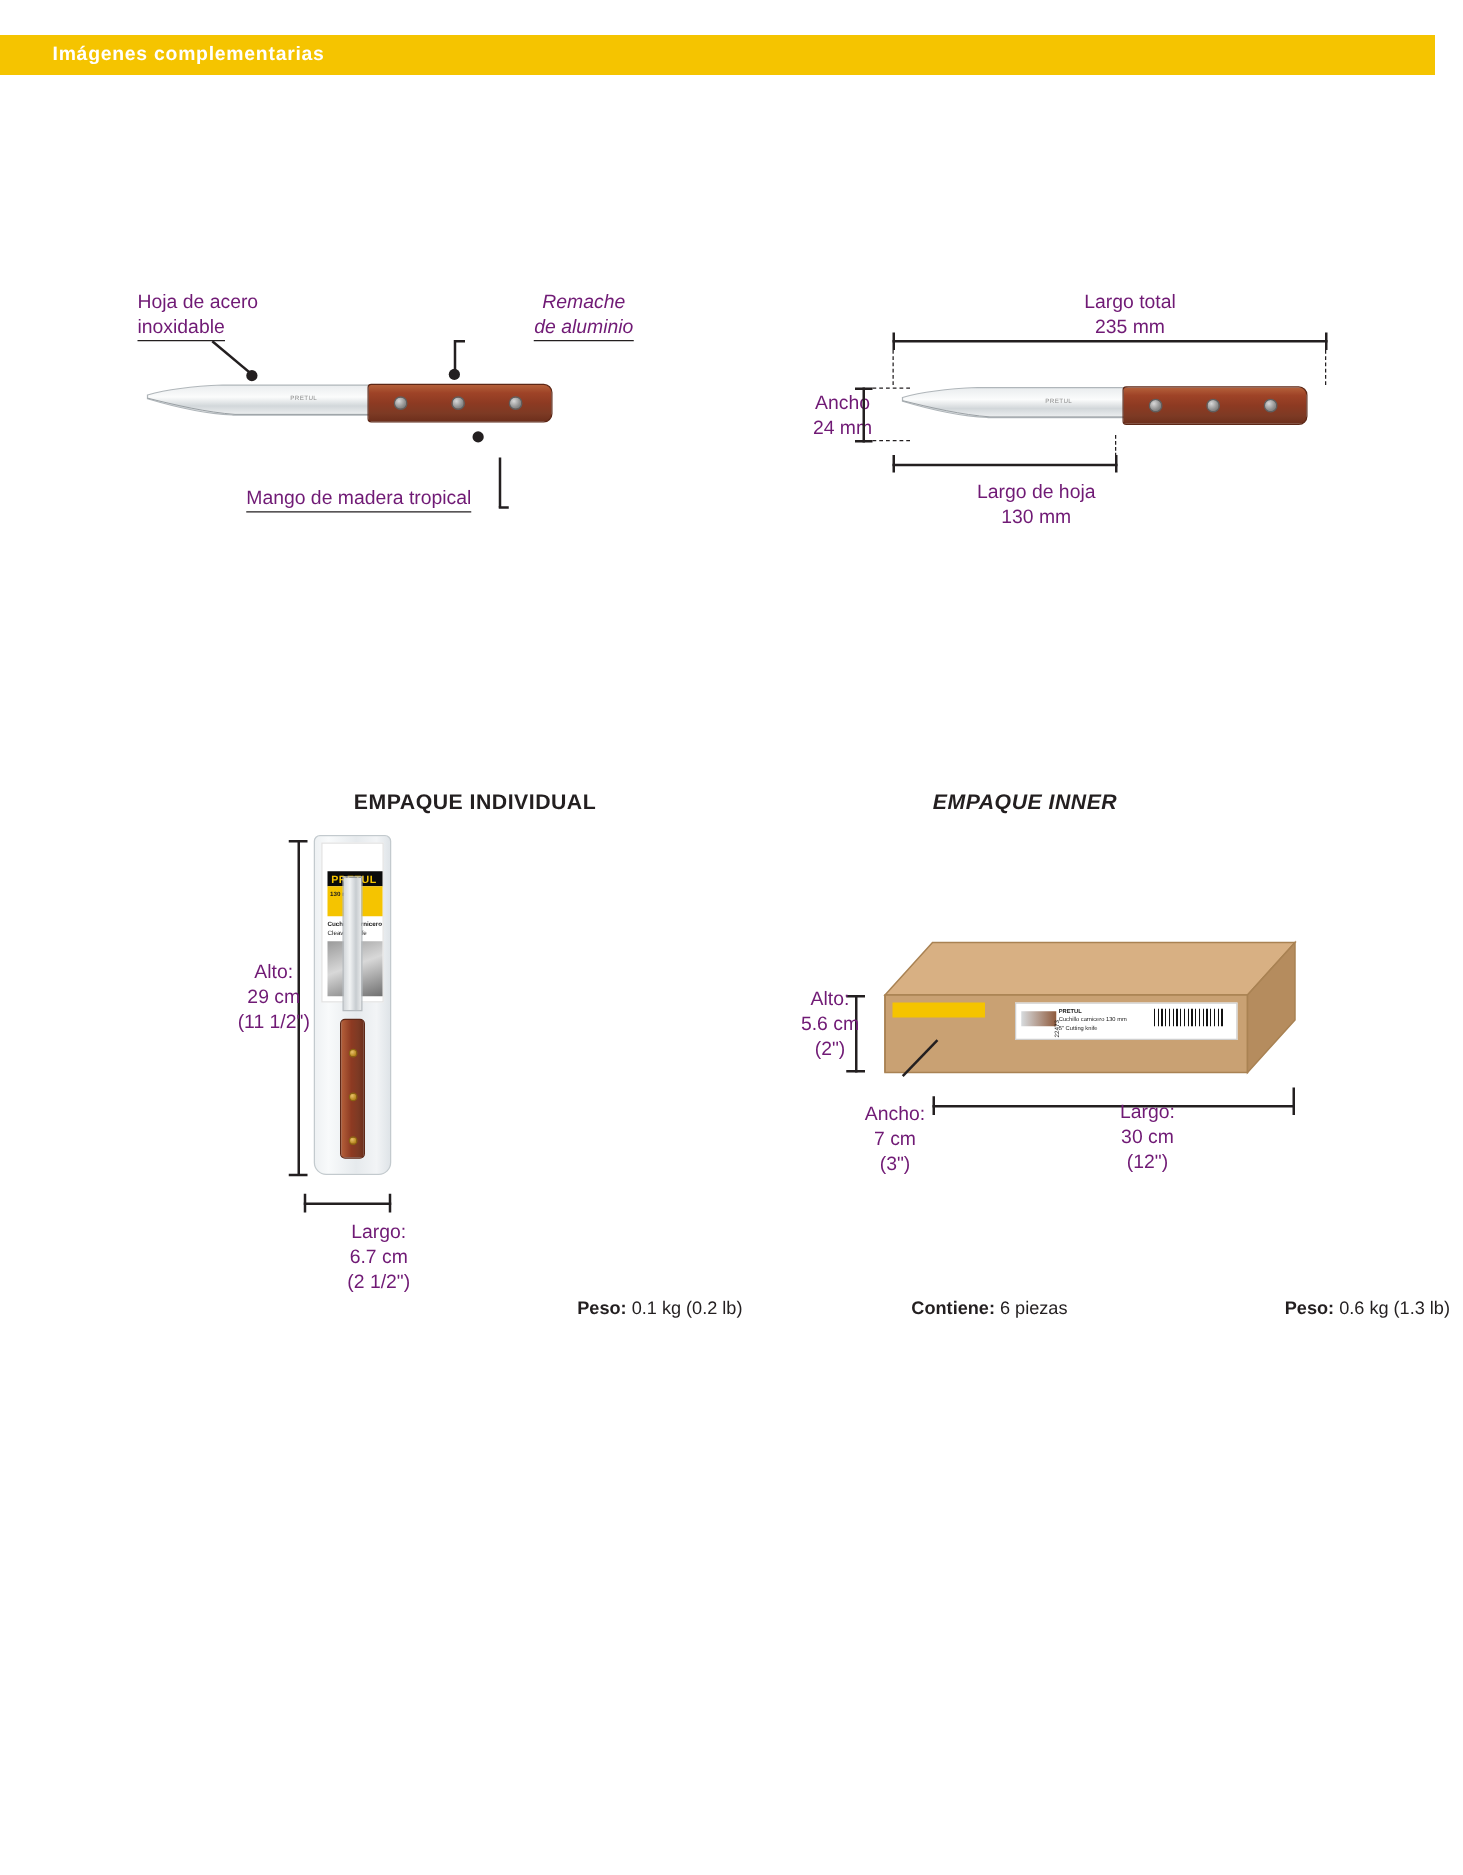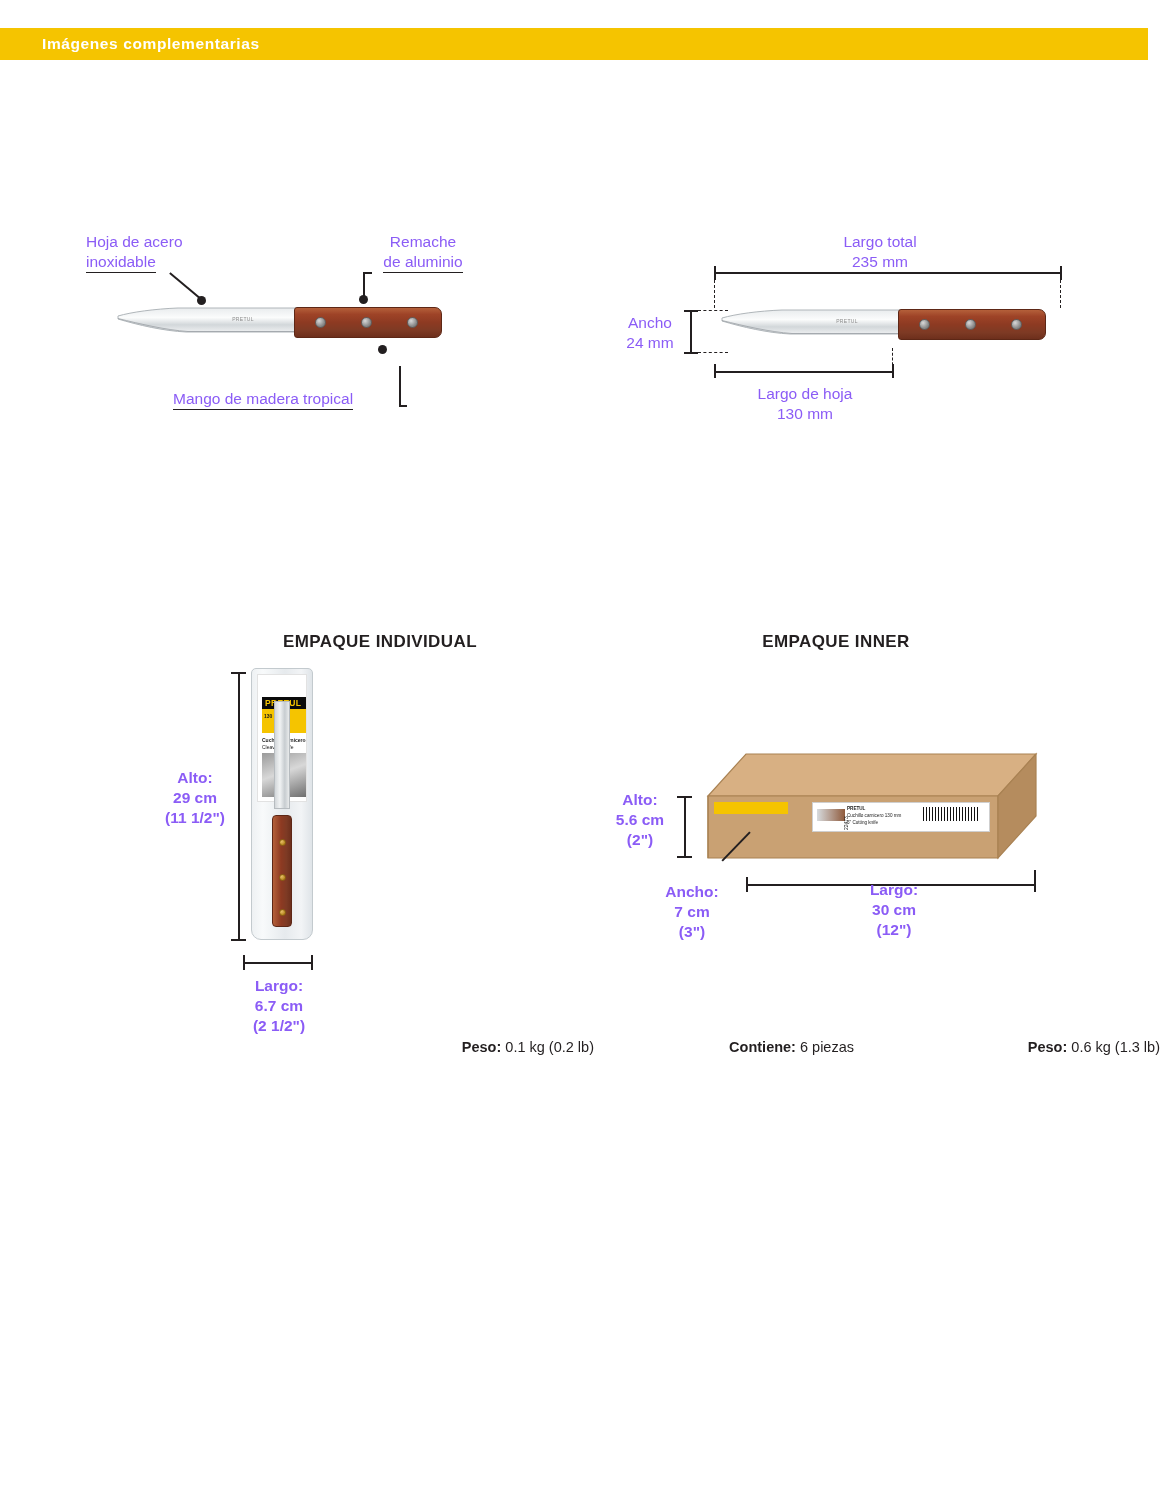--- a/index.html
+++ b/index.html
@@ -20,22 +20,22 @@
     background: #f5c400;
   }
   .banner-title {
     position: absolute; left: 42px; top: 33px;
     font-size: 15.5px; font-weight: bold; letter-spacing: .6px;
     color: #ffffff;
     line-height: 22px;
   }
 
   
-  .lbl { position: absolute; font-size: 15.5px; line-height: 20px; color: #8b5cf6; }
-  .lbl.bold { font-weight: bold; }
+  .lbl { position: absolute; font-size: 15.5px; line-height: 20px; color: #701a75; margin-left: 24px; }
+  .lbl.bold { font-weight: normal; }
   .lbl.center { text-align: center; }
   .underline { border-bottom: 1.4px solid #231f20; display: inline-block; }
 
   .leader { position: absolute; background: #231f20; }
   .dot {
     position: absolute; width: 9px; height: 9px; border-radius: 50%;
     background: #231f20;
   }
   .dimline { position: absolute; background: #231f20; }
   .dashed-v { position: absolute; border-left: 1.3px dashed #231f20; }
@@ -133,21 +133,21 @@
   <div class="banner"></div>
   <div class="banner-title">Imágenes complementarias</div>
 
   <div>
 
     <div class="lbl" style="left:86px; top:232px; width:190px;">
       <span>Hoja de acero</span><br>
       <span class="underline">inoxidable</span>
     </div>
 
-    <div class="lbl center" style="left:358px; top:232px; width:130px;">
+    <div class="lbl center" style="left:378px; top:232px; width:130px;font-style:italic;">
       <span>Remache</span><br>
       <span class="underline">de aluminio</span>
     </div>
 
     <div class="lbl" style="left:173px; top:389px; width:250px;">
       <span class="underline">Mango de madera tropical</span>
     </div>
 
     <div class="leader" style="left:170px; top:272px; width:46px; height:1.5px; transform:rotate(40deg); transform-origin:left center;"></div>
     <div class="dot" style="left:197px; top:296px;"></div>
@@ -230,21 +230,21 @@
       </svg>
       <div class="brandtext" style="left:108px; top:13px; width:46px;">PRETUL</div>
       <div class="handle" style="left:182px; top:4px;"></div>
       <div class="rivet" style="left:203px; top:14px;"></div>
       <div class="rivet" style="left:249px; top:14px;"></div>
       <div class="rivet" style="left:295px; top:14px;"></div>
     </div>
   </div>
 
   <div class="sect-title" style="left:120px; top:632px; width:520px;">EMPAQUE INDIVIDUAL</div>
-  <div class="sect-title" style="left:596px; top:632px; width:480px;">EMPAQUE INNER</div>
+  <div class="sect-title" style="left:580px; top:632px; width:480px;font-style:italic;">EMPAQUE INNER</div>
 
   <div>
 
     <div class="dimline" style="left:238px; top:672px; width:1.5px; height:268px;"></div>
     <div class="dimline" style="left:231px; top:672px; width:15px; height:1.5px;"></div>
     <div class="dimline" style="left:231px; top:939px; width:15px; height:1.5px;"></div>
 
     <div class="lbl bold center" style="left:140px; top:768px; width:110px;">
       <span>Alto:</span><br>
       <span>29 cm</span><br>

